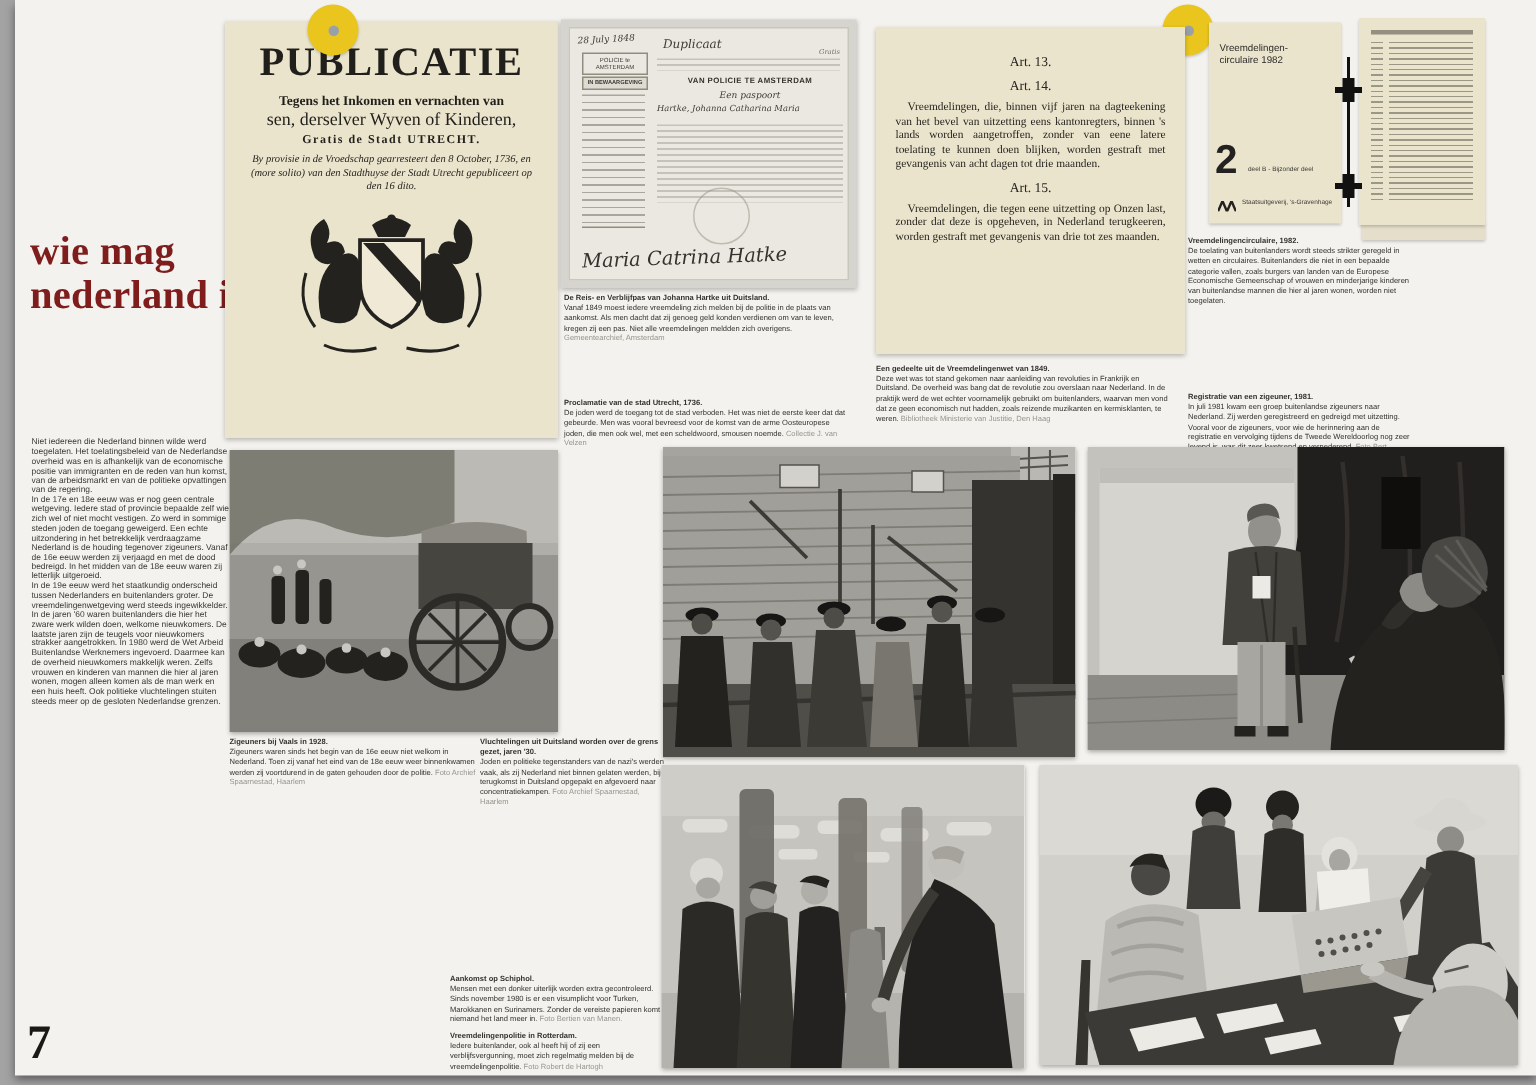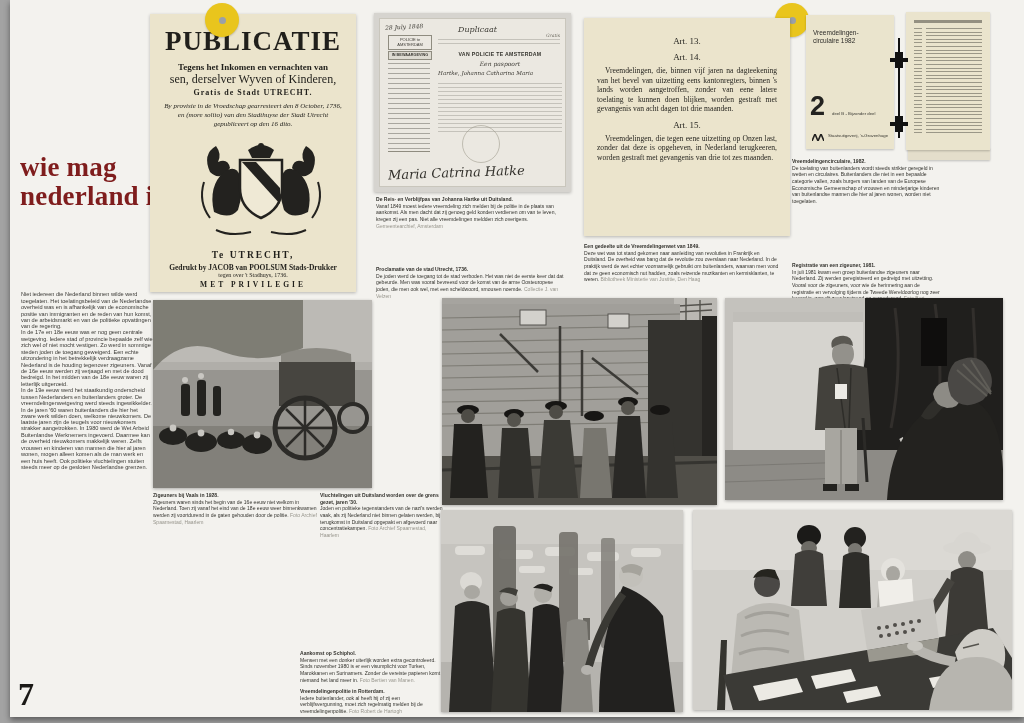--- a/index.html
+++ b/index.html
@@ -64,21 +64,21 @@
   <div class="abs heading" style="left:10px;top:153px;">wie mag
 nederland in?</div>
   <div class="abs" style="left:11px;top:292px;width:132px;height:230px;overflow:hidden;">
     <div class="shrink intro">Niet iedereen die Nederland binnen wilde werd toegelaten. Het toelatingsbeleid van de Nederlandse overheid was en is afhankelijk van de economische positie van immigranten en de reden van hun komst, van de arbeidsmarkt en van de politieke opvattingen van de regering.
 In de 17e en 18e eeuw was er nog geen centrale wetgeving. Iedere stad of provincie bepaalde zelf wie zich wel of niet mocht vestigen. Zo werd in sommige steden joden de toegang geweigerd. Een echte uitzondering in het betrekkelijk verdraagzame Nederland is de houding tegenover zigeuners. Vanaf de 16e eeuw werden zij verjaagd en met de dood bedreigd. In het midden van de 18e eeuw waren zij letterlijk uitgeroeid.
 In de 19e eeuw werd het staatkundig onderscheid tussen Nederlanders en buitenlanders groter. De vreemdelingenwetgeving werd steeds ingewikkelder.
 In de jaren '60 waren buitenlanders die hier het zware werk wilden doen, welkome nieuwkomers. De laatste jaren zijn de teugels voor nieuwkomers strakker aangetrokken. In 1980 werd de Wet Arbeid Buitenlandse Werknemers ingevoerd. Daarmee kan de overheid nieuwkomers makkelijk weren. Zelfs vrouwen en kinderen van mannen die hier al jaren wonen, mogen alleen komen als de man werk en een huis heeft. Ook politieke vluchtelingen stuiten steeds meer op de gesloten Nederlandse grenzen.</div>
   </div>
   <div class="abs pageno" style="left:8px;top:676px;">7</div>
 
-  <div class="abs cream pubdoc" style="left:140px;top:14px;width:206px;height:278px;">
+  <div class="abs cream pubdoc" style="left:140px;top:14px;width:222px;height:278px;">
     <div class="pub-title">PUBLICATIE</div>
     <div class="pub-black">Tegens het Inkomen en vernachten van</div>
     <div class="pub-l2">sen, derselver Wyven of Kinderen,</div>
     <div class="pub-l3">Gratis de Stadt UTRECHT.</div>
     <div class="pub-prov">By provisie in de Vroedschap gearresteert den 8 October, 1736, en (more solito) van den Stadthuyse der Stadt Utrecht gepubliceert op den 16 dito.</div>
     <svg class="abs" style="left:46px;top:128px;" width="130" height="100" viewBox="0 0 130 100">
       <g stroke="#23221f" fill="none" stroke-width="2">
         <path d="M20,88 Q35,95 55,90"></path>
           <path d="M110,88 Q95,95 75,90"></path>
         <path d="M8,40 Q2,60 14,76"></path>
@@ -86,39 +86,33 @@
       </g>
       <path d="M14,30 q-8,-18 6,-26 q6,8 2,16 q10,-4 12,6 q-10,14 -20,4z" fill="#23221f"></path>
       <path d="M116,30 q8,-18 -6,-26 q-6,8 -2,16 q-10,-4 -12,6 q10,14 20,4z" fill="#23221f"></path>
       <path d="M18,70 q-6,-26 10,-40 q12,-8 16,4 q4,16 -2,34 q-8,10 -24,2z" fill="#23221f"></path>
       <path d="M112,70 q6,-26 -10,-40 q-12,-8 -16,4 q-4,16 2,34 q8,10 24,2z" fill="#23221f"></path>
       <path d="M44,18 h42 v28 c0,18 -12,26 -21,30 c-9,-4 -21,-12 -21,-30 z" fill="#efe9d5" stroke="#23221f" stroke-width="2.5"></path>
       <path d="M46,20 L84,62 L84,46 L60,20 Z" fill="#23221f"></path>
       <path d="M52,8 q13,-10 26,0 l-4,8 h-18 z" fill="#23221f"></path>
       <circle cx="65" cy="4" r="3" fill="#23221f"></circle>
     </svg>
-    <div class="abs" style="left:0;right:0;top:232px;">
-      <div class="pub-place">Te UTRECHT,</div>
-      <div class="pub-printer">Gedrukt by JACOB van POOLSUM Stads-Drukker</div>
-      <div class="pub-printer2">tegen over 't Stadhuys, 1736.</div>
-      <div class="pub-priv">MET PRIVILEGIE</div>
-    </div>
   </div>
 
   <div class="abs pin" style="left:195px;top:3px;">
       <div class="dot"></div>
     </div>
   <div class="abs pin" style="left:765px;top:3px;">
       <div class="dot"></div>
     </div>
 
   <div class="abs passdoc" style="left:364px;top:13px;width:197px;height:179px;">
     <div class="passpaper">
       <div class="abs hand" style="left:5px;top:4px;font-size:6px;transform:rotate(-3deg);">28 July 1848</div>
-      <div class="abs hand" style="left:78px;top:6px;font-size:8px;">Duplicaat</div>
+      <div class="abs hand" style="left:62px;top:6px;font-size:8px;">Duplicaat</div>
       <div class="abs hand" style="right:5px;top:14px;font-size:4.5px;color:#6d6a60;">Gratis</div>
       <div class="abs passbox" style="left:8px;top:16px;width:42px;height:12px;font-size:4px;line-height:1.3;padding-top:1px;">POLICIE te AMSTERDAM</div>
       <div class="abs passbox" style="left:8px;top:32px;width:42px;height:7px;font-size:3.8px;font-weight:bold;line-height:7px;background:#dedbd2;">IN BEWAARGEVING</div>
       <div class="abs scribble" style="left:8px;top:44px;width:42px;height:86px;"></div>
       <div class="abs" style="left:8px;top:132px;width:42px;border-top:1px solid #8f8c80;height:0;"></div>
       <div class="abs scribble-lt" style="left:58px;top:20px;width:122px;height:8px;"></div>
       <div class="abs" style="left:58px;top:32px;width:124px;font-size:5.2px;font-weight:bold;color:#33322c;text-align:center;letter-spacing:.3px;">VAN POLICIE TE AMSTERDAM</div>
       <div class="abs hand" style="left:58px;top:41px;width:124px;font-size:6px;text-align:center;">Een paspoort</div>
       <div class="abs hand" style="left:58px;top:51px;width:128px;font-size:5.6px;">Hartke, Johanna Catharina Maria</div>
       <div class="abs scribble-lt" style="left:58px;top:64px;width:124px;height:52px;"></div>

